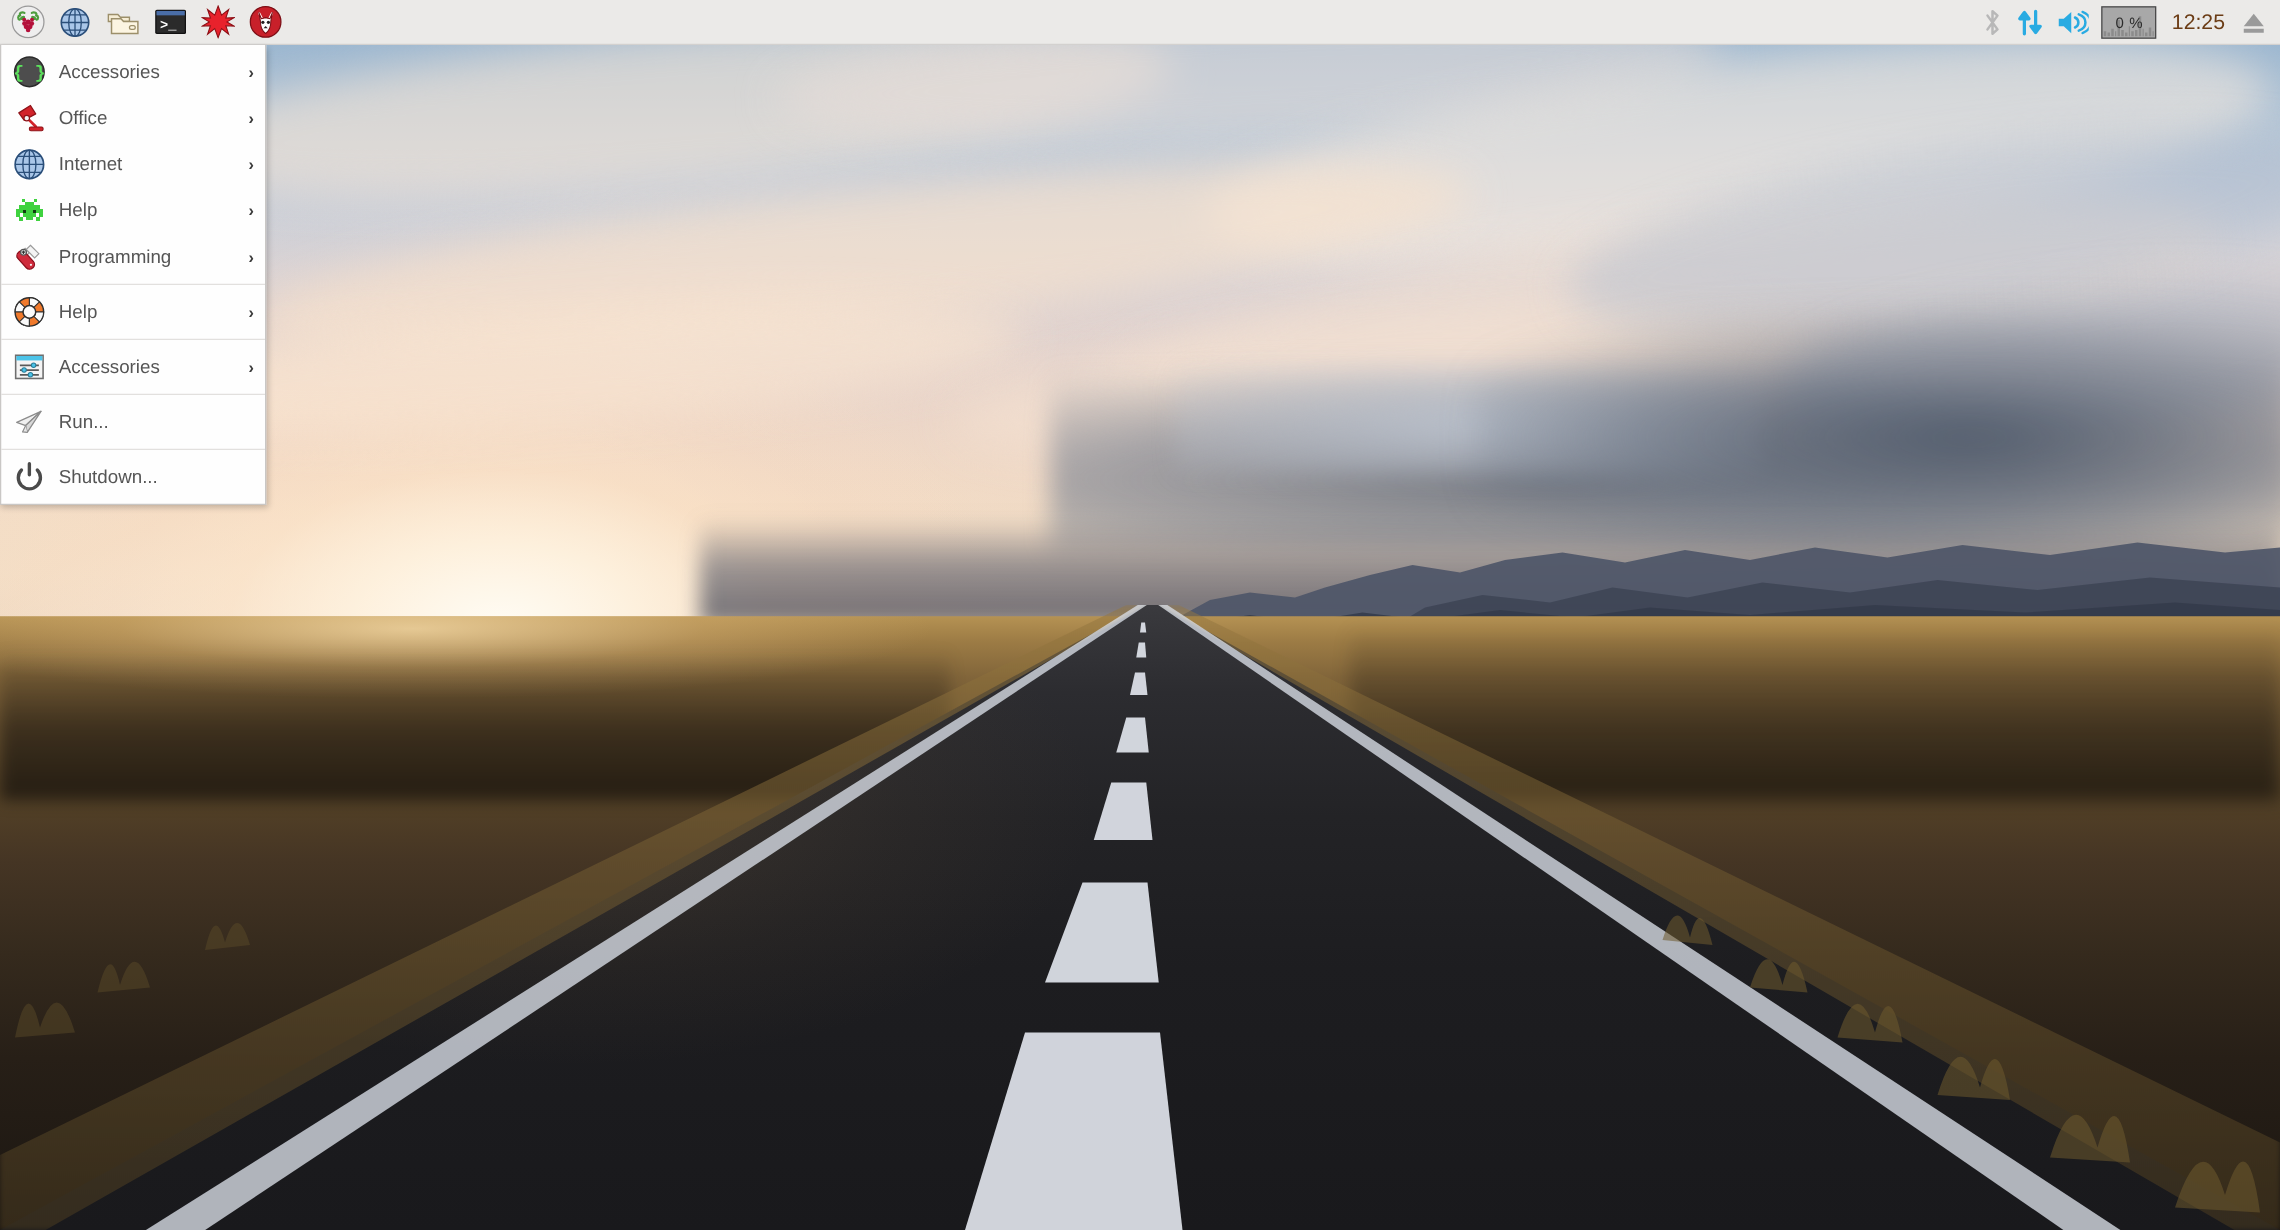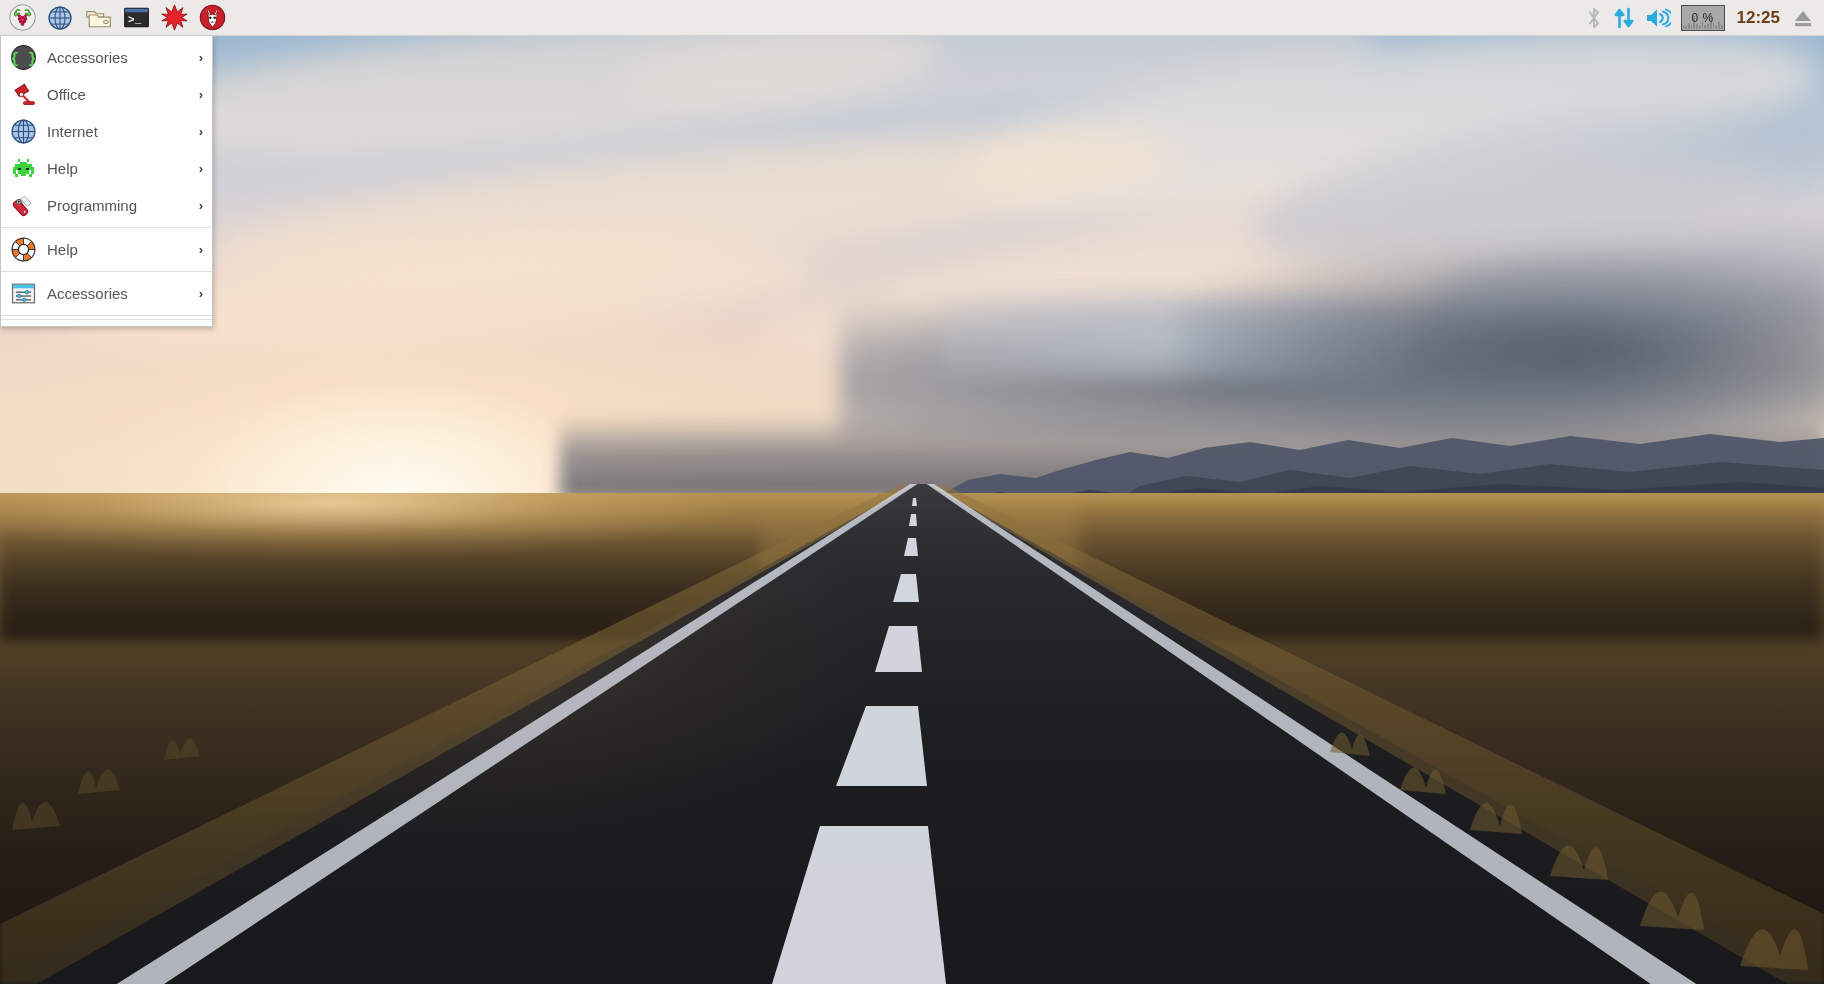--- a/index.html
+++ b/index.html
@@ -137,21 +137,21 @@
     cursor:pointer; overflow:hidden;
   }
   .cpu-bars { position:absolute; inset:1px; display:flex; align-items:flex-end; gap:1px; }
   .cpu-bars i { flex:1; background:#8b8b8b; display:block; }
   .cpu-text {
     position:relative; z-index:2; font-size:12px; color:#2b2b2b;
     font-family:"Liberation Sans", sans-serif; letter-spacing:0.5px;
   }
   .clock {
     font-size:17px; color:#6b3c15; font-family:"Liberation Sans", sans-serif;
-    cursor:pointer; padding:0 2px;font-weight:bold;
+    cursor:pointer; padding:0 2px;
   }
 
   
   #startmenu {
     position:absolute; left:0; top:36px; width:213px;
     background:#fefefe; border:1px solid #c9c7c5; border-top:none;
     box-shadow:1px 2px 5px rgba(0,0,0,0.22);
     padding:3px 0; z-index:60;
   }
   .mi {
@@ -482,18 +482,39 @@
             <circle cx="17" cy="23.5" r="2.1"></circle>
           </g>
         </svg>
       </span>
       <span class="mi-label">Accessories</span>
       <span class="mi-arrow">›</span>
     </div>
 
     <div class="mi-sep"></div>
 
+    <div class="mi">
+      <span class="mi-icon">
+        <svg width="27" height="27" viewBox="0 0 32 32">
+          <path d="M27,6 L4,16.5 L12.5,19.5 Z" fill="#f0f0f0" stroke="#8c8c8c" stroke-width="1.2" stroke-linejoin="round"></path>
+          <path d="M27,6 L12.5,19.5 L14,26 Z" fill="#d8d8d8" stroke="#8c8c8c" stroke-width="1.2" stroke-linejoin="round"></path>
+          <path d="M12.5,19.5 L9.5,25.5 L14,26" fill="#e8e8e8" stroke="#8c8c8c" stroke-width="1.1" stroke-linejoin="round"></path>
+        </svg>
+      </span>
+      <span class="mi-label">Run...</span>
+      <span class="mi-arrow"></span>
+    </div>
 
     <div class="mi-sep"></div>
 
+    <div class="mi">
+      <span class="mi-icon">
+        <svg width="27" height="27" viewBox="0 0 32 32">
+          <path d="M8.5,9.5 a10.5,10.5 0 1 0 15,0" fill="none" stroke="#4a4a4a" stroke-width="3.2" stroke-linecap="round"></path>
+          <line x1="16" y1="3.5" x2="16" y2="14" stroke="#4a4a4a" stroke-width="3.2" stroke-linecap="round"></line>
+        </svg>
+      </span>
+      <span class="mi-label">Shutdown...</span>
+      <span class="mi-arrow"></span>
+    </div>
 
   </div>
 </div>
 
 </body></html>

